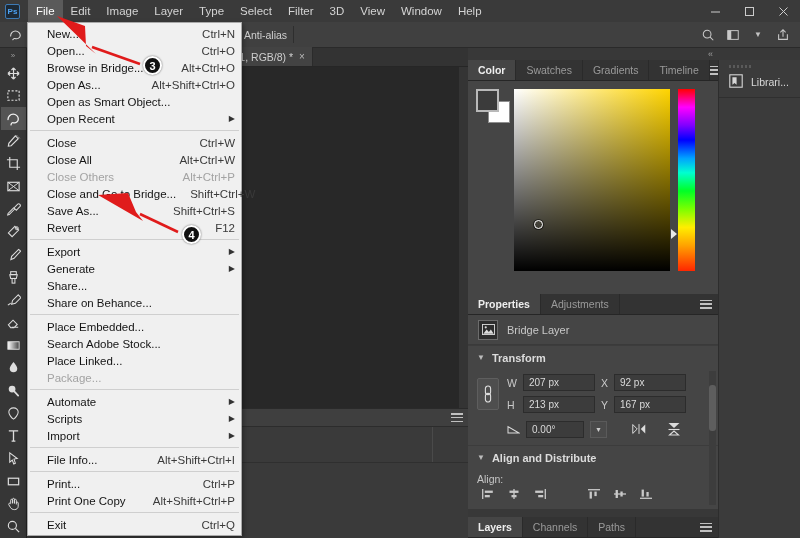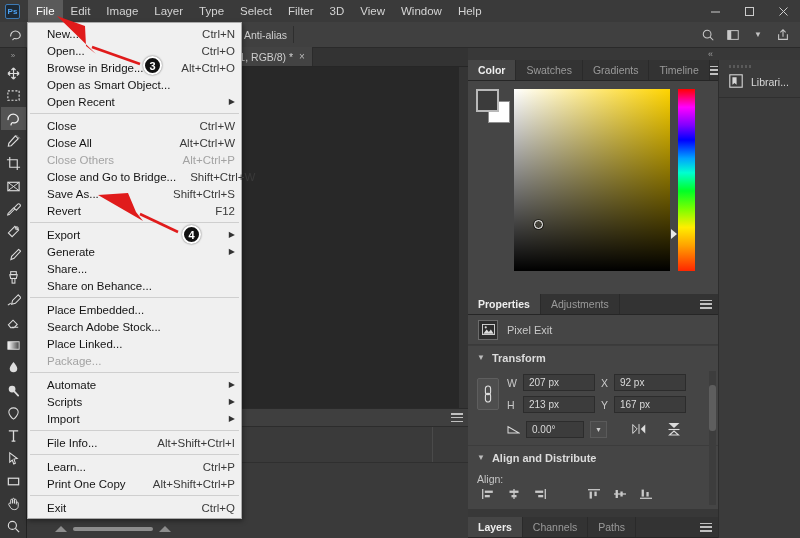--- a/index.html
+++ b/index.html
@@ -902,21 +902,21 @@
       </div>
       <div class="proppanel">
         <div class="prop-head">
           <div class="prop-thumb">
             <svg width="13" height="11" viewBox="0 0 14 12">
                 <rect x="0.5" y="0.5" width="13" height="11" fill="none" stroke="#dcdcdc" stroke-width="1"></rect>
                 <circle cx="4" cy="3.6" r="1.2" fill="#dcdcdc"></circle>
                 <path d="M1.4 10.5L5 6l2.4 2.6L9.6 6l3 4.5z" fill="#dcdcdc"></path>
               </svg>
           </div>
-          <span>Pixel Exit</span>
+          <span>Bridge Layer</span>
         </div>
 
         <div class="sect">
           <span class="caret">▼</span>
           <span>Transform</span>
         </div>
 
         <div class="tr-grid">
           <div class="link-btn">
             <svg width="10" height="22" viewBox="0 0 10 22">
@@ -1041,20 +1041,24 @@
       </div>
       <div class="mrow">
         <span class="lbl">Open...</span>
         <span class="acc">Ctrl+O</span>
       </div>
       <div class="mrow">
         <span class="lbl">Browse in Bridge...</span>
         <span class="acc">Alt+Ctrl+O</span>
       </div>
       <div class="mrow">
+        <span class="lbl">Open As...</span>
+        <span class="acc">Alt+Shift+Ctrl+O</span>
+      </div>
+      <div class="mrow">
         <span class="lbl">Open as Smart Object...</span>
       </div>
       <div class="mrow">
         <span class="lbl">Open Recent</span>
         <span class="arw">▶</span>
       </div>
       <div class="msep"></div>
       <div class="mrow">
         <span class="lbl">Close</span>
         <span class="acc">Ctrl+W</span>
@@ -1120,21 +1124,21 @@
         <span class="lbl">Import</span>
         <span class="arw">▶</span>
       </div>
       <div class="msep"></div>
       <div class="mrow">
         <span class="lbl">File Info...</span>
         <span class="acc">Alt+Shift+Ctrl+I</span>
       </div>
       <div class="msep"></div>
       <div class="mrow">
-        <span class="lbl">Learn...</span>
+        <span class="lbl">Print...</span>
         <span class="acc">Ctrl+P</span>
       </div>
       <div class="mrow">
         <span class="lbl">Print One Copy</span>
         <span class="acc">Alt+Shift+Ctrl+P</span>
       </div>
       <div class="msep"></div>
       <div class="mrow">
         <span class="lbl">Exit</span>
         <span class="acc">Ctrl+Q</span>

